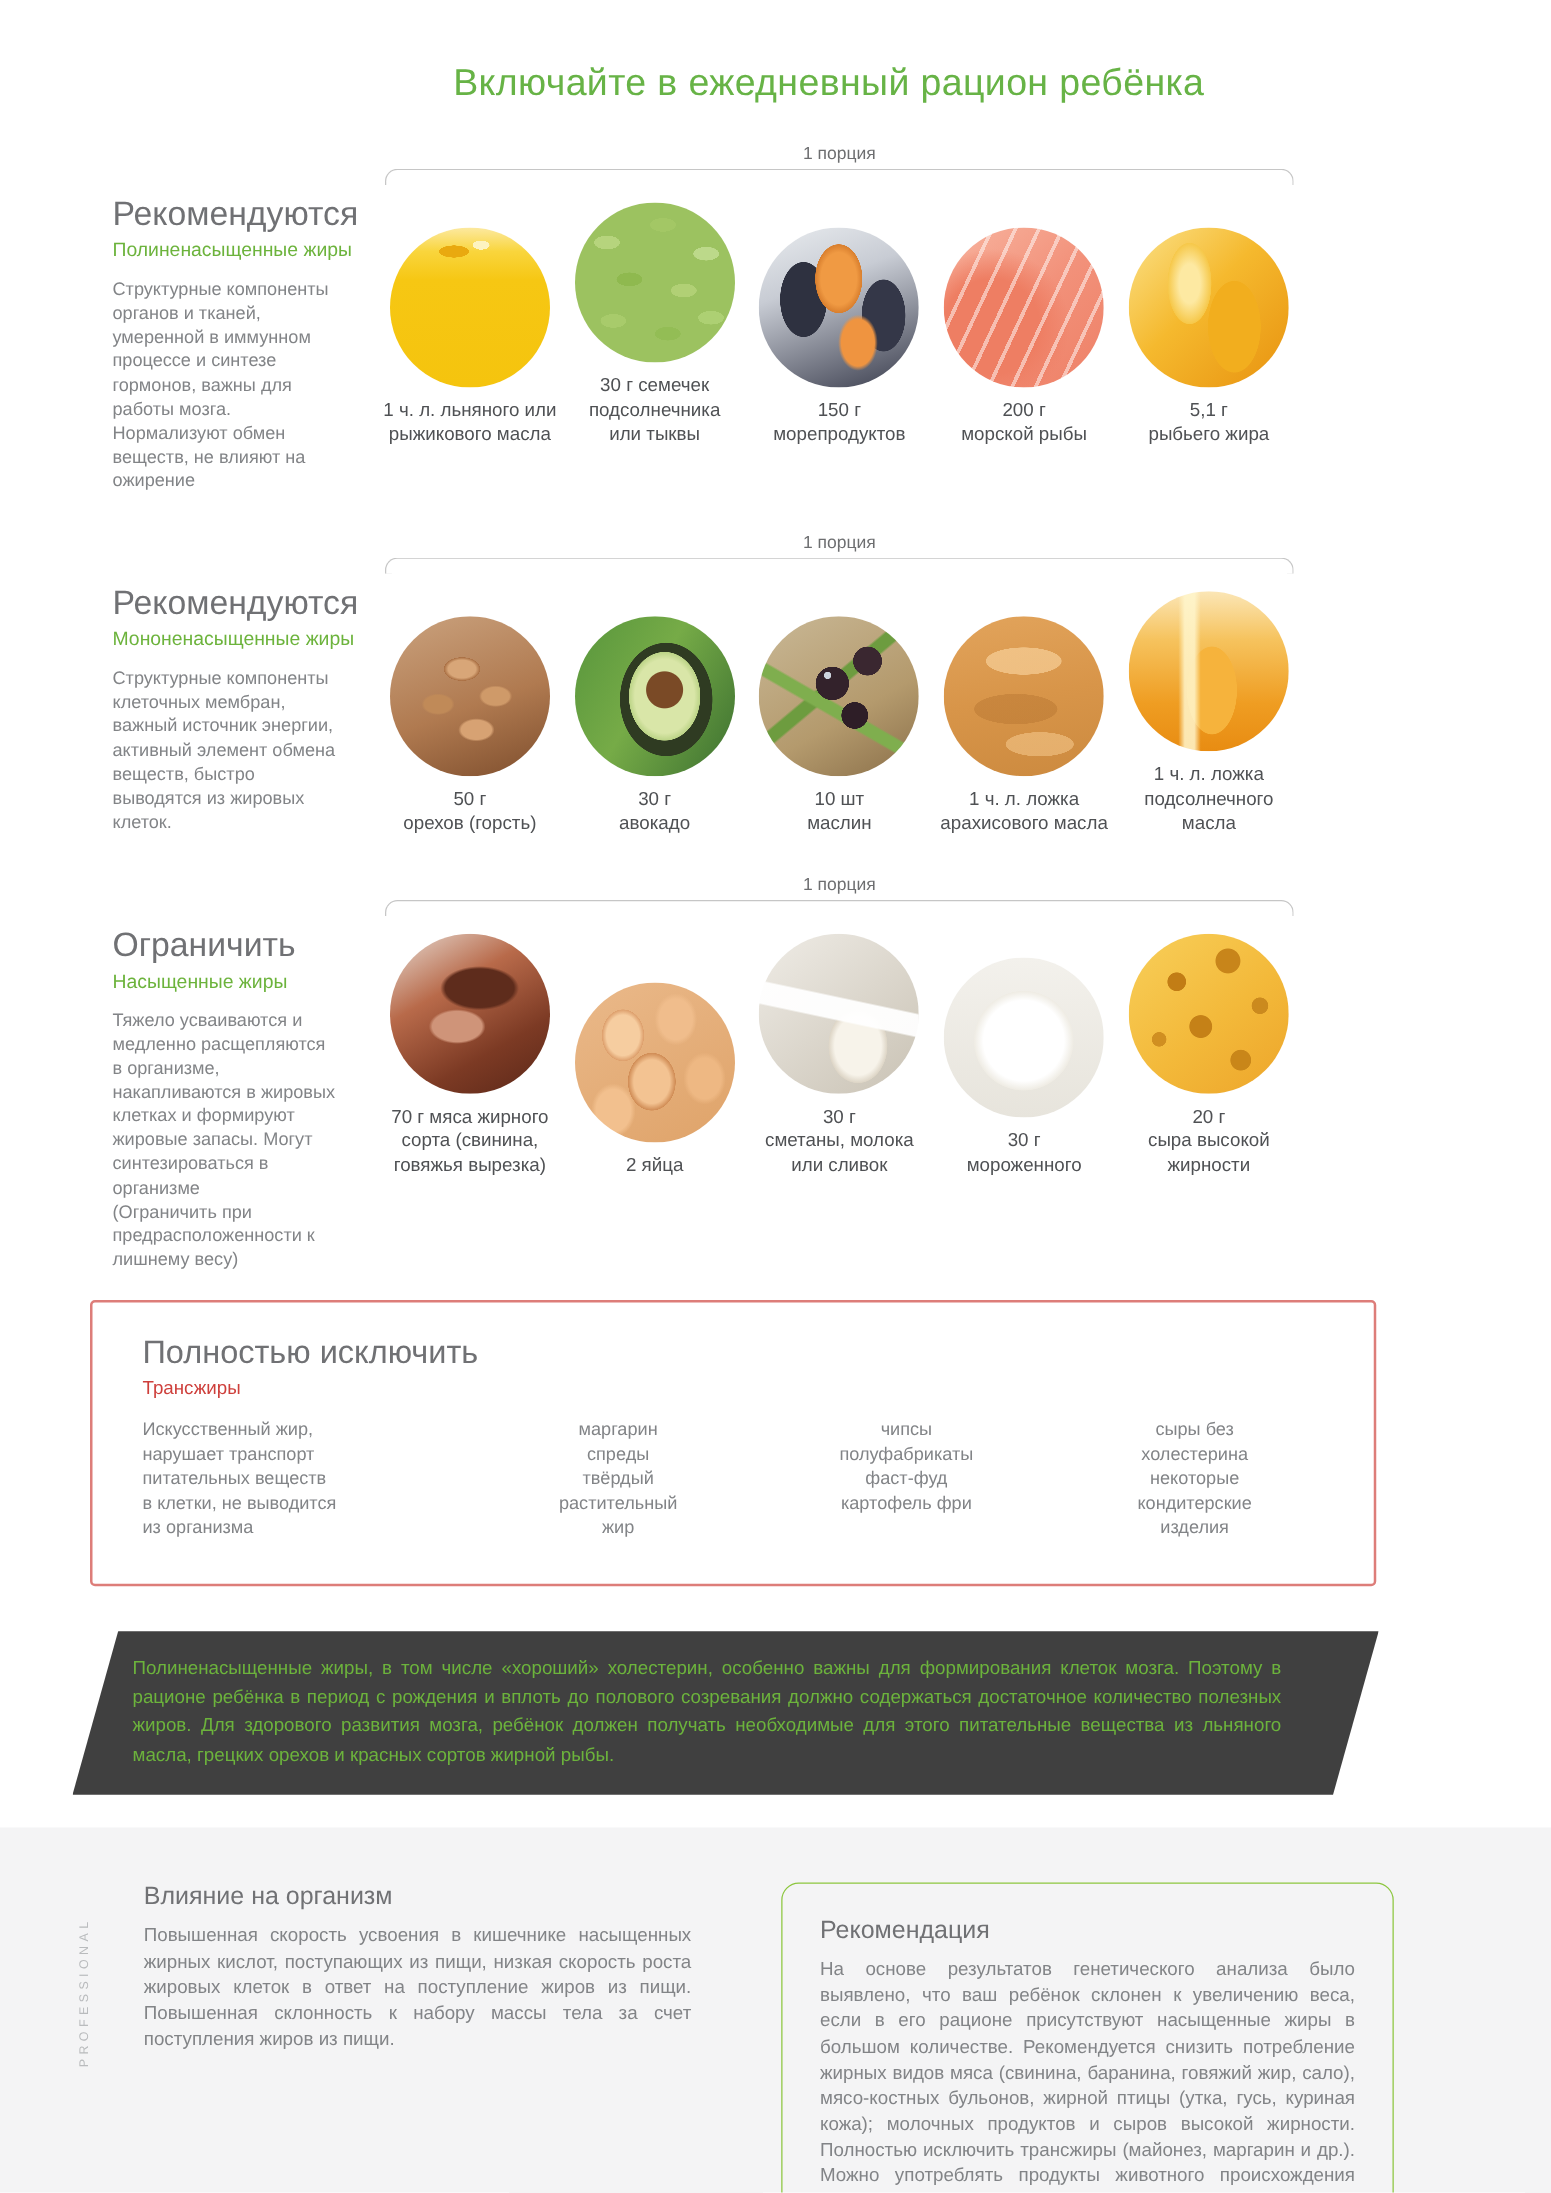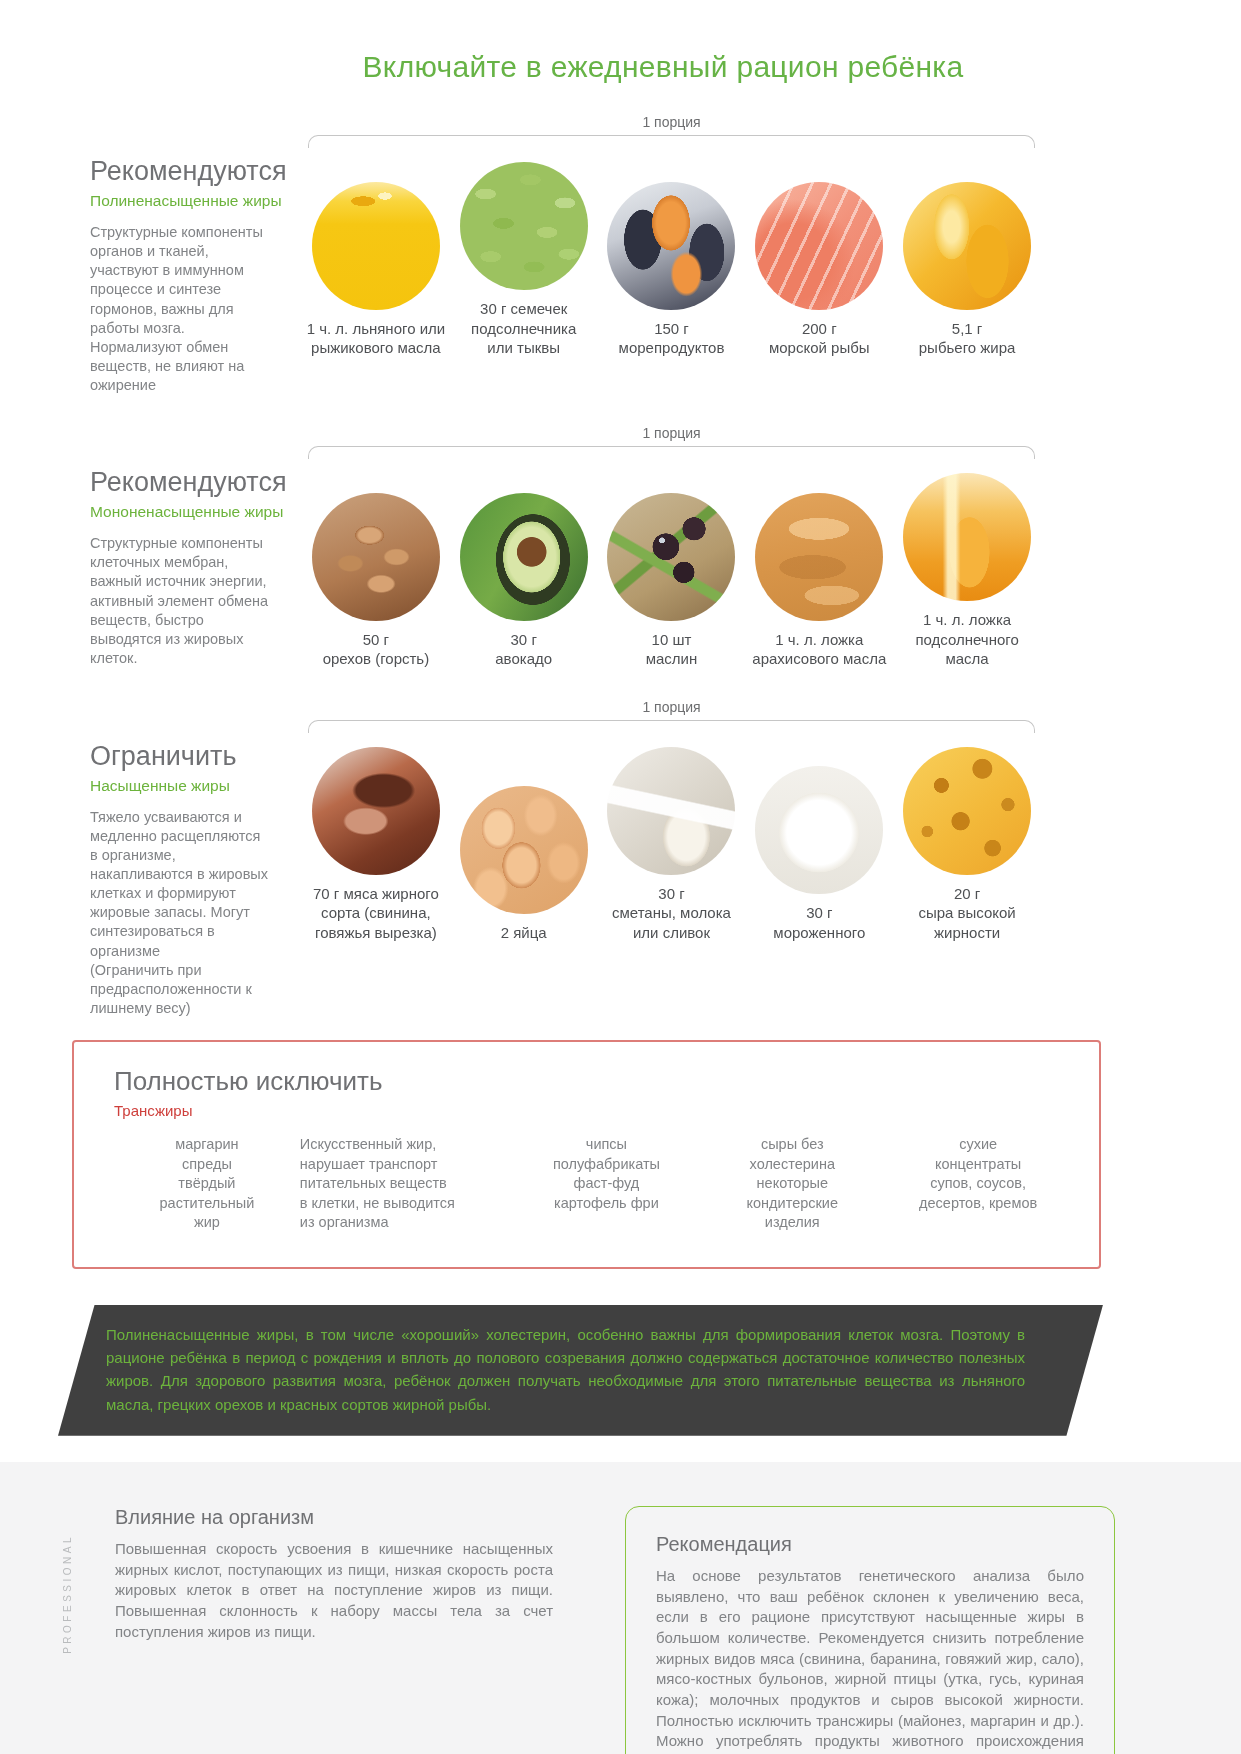--- a/index.html
+++ b/index.html
@@ -151,21 +151,21 @@
 <body>
 
 <h1 class="page-title">Включайте в ежедневный рацион ребёнка</h1>
 
 <div class="sections">
 
   <div class="section">
     <div class="section-info">
       <h2 class="section-heading">Рекомендуются</h2>
       <div class="section-subheading">Полиненасыщенные жиры</div>
-      <p class="section-description">Структурные компоненты органов и тканей, участвуют в иммунном процессе и синтезе гормонов, важны для работы мозга. Нормализуют обмен веществ, не влияют на ожирение</p>
+      <p class="section-description">Структурные компоненты органов и тканей, умеренной в иммунном процессе и синтезе гормонов, важны для работы мозга. Нормализуют обмен веществ, не влияют на ожирение</p>
     </div>
     <div class="portion-area">
       <div class="portion-label">1 порция</div>
       <div class="portion-bracket"></div>
       <div class="items">
         <div class="item">
           <span class="food-circle" data-food="flax-oil"></span>
           <div class="caption">1 ч. л. льняного или
 рыжикового масла</div>
         </div>
@@ -275,43 +275,39 @@
       </div>
     </div>
   </div>
 
 </div>
 
 <div class="exclude-box">
   <h2 class="exclude-heading">Полностью исключить</h2>
   <div class="exclude-subheading">Трансжиры</div>
   <div class="exclude-columns">
+    <div class="exclude-col first">Искусственный жир,
+нарушает транспорт
+питательных веществ
+в клетки, не выводится
+из организма</div>
     <div class="exclude-col">маргарин
 спреды
 твёрдый
 растительный
 жир</div>
-    <div class="exclude-col first">Искусственный жир,
-нарушает транспорт
-питательных веществ
-в клетки, не выводится
-из организма</div>
     <div class="exclude-col">чипсы
 полуфабрикаты
 фаст-фуд
 картофель фри</div>
     <div class="exclude-col">сыры без
 холестерина
 некоторые
 кондитерские
 изделия</div>
-    <div class="exclude-col">сухие
-концентраты
-супов, соусов,
-десертов, кремов</div>
   </div>
 </div>
 
 <div class="highlight-band">
   <p class="highlight-text">Полиненасыщенные жиры, в том числе «хороший» холестерин, особенно важны для формирования клеток мозга. Поэтому в рационе ребёнка в период с рождения и вплоть до полового созревания должно содержаться достаточное количество полезных жиров. Для здорового развития мозга, ребёнок должен получать необходимые для этого питательные вещества из льняного масла, грецких орехов и красных сортов жирной рыбы.</p>
 </div>
 
 <div class="bottom">
   <div class="professional">PROFESSIONAL</div>
   <div class="bottom-content">

